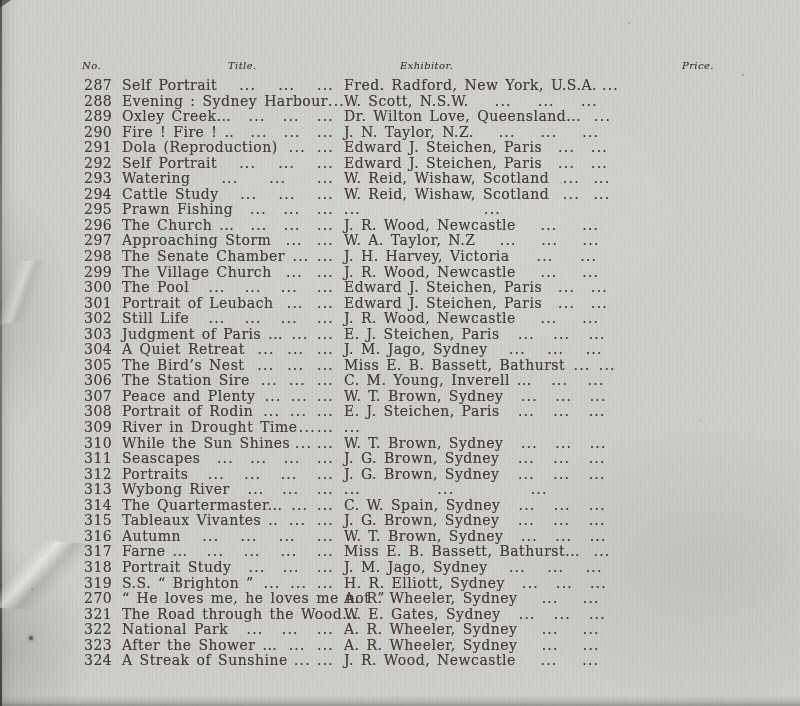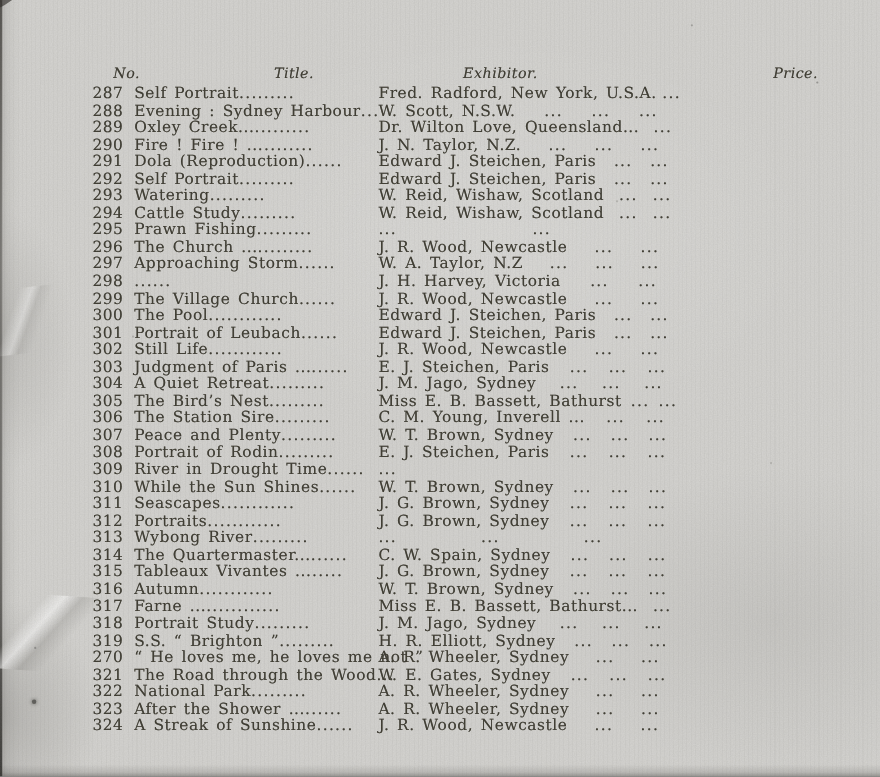--- a/index.html
+++ b/index.html
@@ -30,31 +30,31 @@
     position:absolute; left:-18px; top:262px; width:70px; height:60px;
     background:linear-gradient(115deg, rgba(0,0,0,0) 40%, rgba(255,255,255,0.35) 52%, rgba(120,118,114,0.14) 60%, rgba(0,0,0,0) 72%);
     transform:rotate(-6deg);
   }
   .speck { position:absolute; border-radius:50%; background:#3c3b38; }
   .noise { position:absolute; left:0; top:0; pointer-events:none; opacity:.55; }
 
   .catalog { position:absolute; left:84px; top:56px; width:650px;
     font-size:14px; letter-spacing:.5px; word-spacing:2px;
     text-shadow:0 0 .6px rgba(58,56,48,.55); }
-  .hdr { position:relative; height:22px; font-style:italic; font-size:13px; letter-spacing:.4px;margin-left:21px; }
+  .hdr { position:relative; height:22px; font-style:italic; font-size:10px; letter-spacing:.4px; }
   .hdr span { position:absolute; top:4px; white-space:nowrap; }
   .h-no        { left:-2px; }
   .h-title     { left:144px; }
   .h-exhibitor { left:316px; }
   .h-price     { left:598px; }
 
   .row { display:grid; grid-template-columns:38px 222px 296px 1fr;
     height:15.55px; line-height:15.55px; white-space:nowrap; }
   .c-no  { overflow:visible; }
-  .c-title { display:flex; justify-content:flex-start; padding-right:10px; box-sizing:border-box; overflow:visible; }
+  .c-title { display:flex; justify-content:space-between; padding-right:10px; box-sizing:border-box; overflow:visible; }
   .c-exh   { display:flex; justify-content:space-between; padding-right:14px; box-sizing:border-box; overflow:visible; }
   .c-price { }
   .dots { letter-spacing:1.2px; }
   .spacer { width:2px; }
 </style>
 </head>
 <body>
 
 <div class="page">
 
@@ -261,20 +261,21 @@
             <span class="dots">...</span>
             <span class="dots">...</span>
             <span class="spacer"></span>
           </span>
     <span class="c-price"></span>
   </div>
 
   <div class="row">
     <span class="c-no">298</span>
     <span class="c-title">
+            <span class="t-text">The Senate Chamber</span>
             <span class="dots">...</span>
             <span class="dots">...</span>
           </span>
     <span class="c-exh">
             <span class="e-text">J. H. Harvey, Victoria</span>
             <span class="dots">...</span>
             <span class="dots">...</span>
             <span class="spacer"></span>
           </span>
     <span class="c-price"></span>

